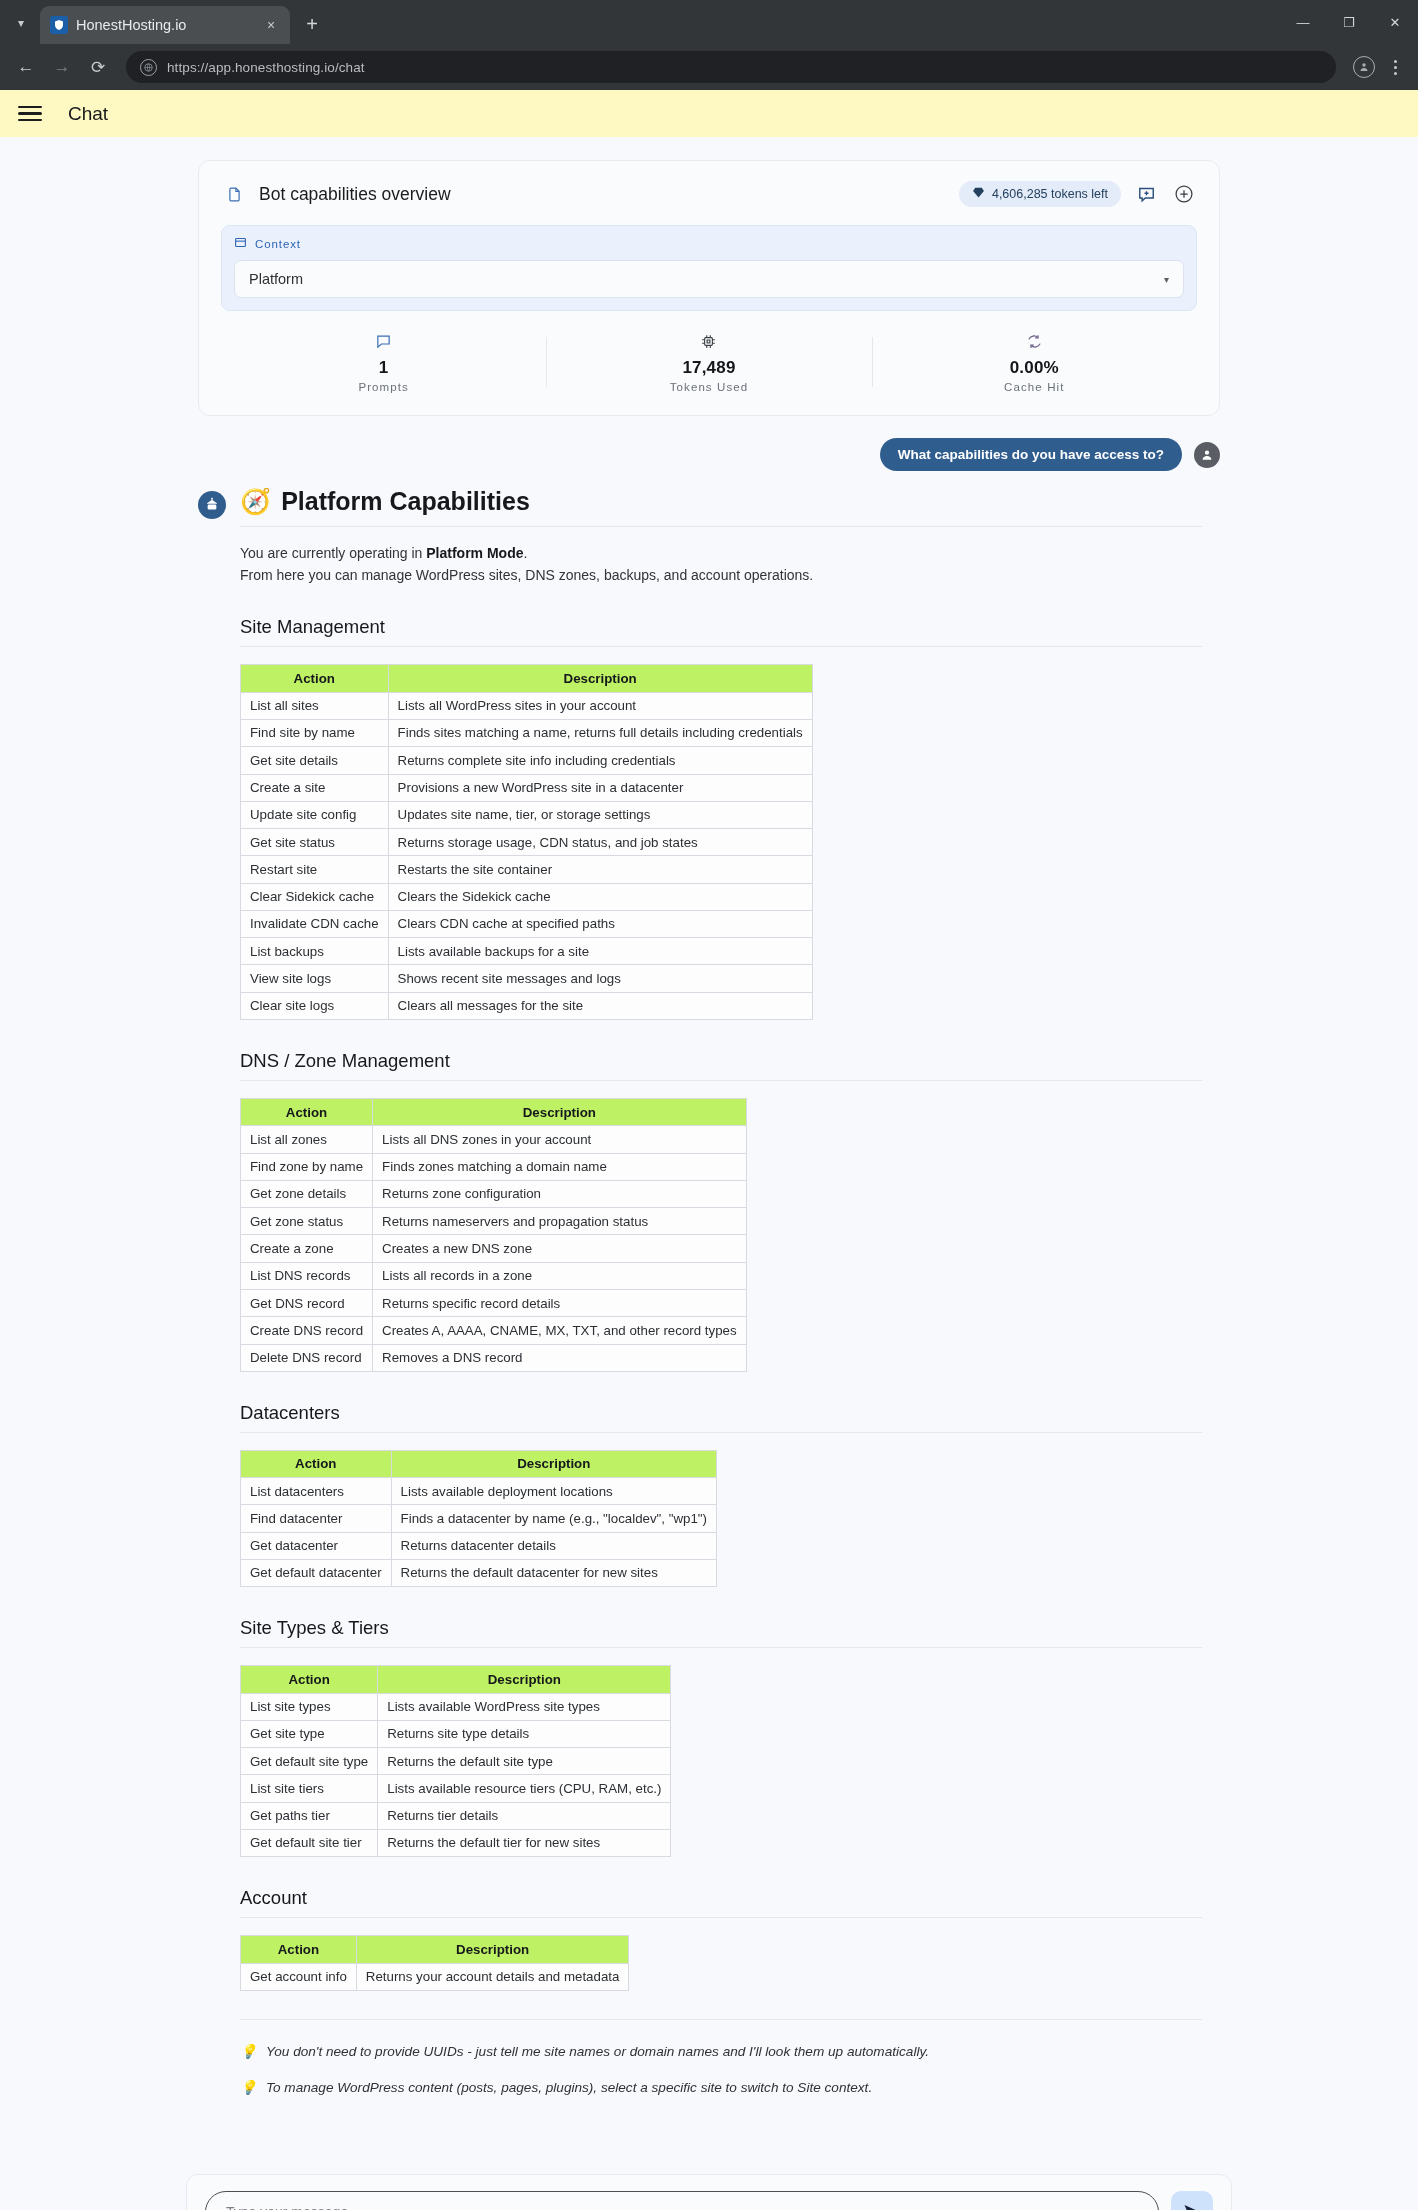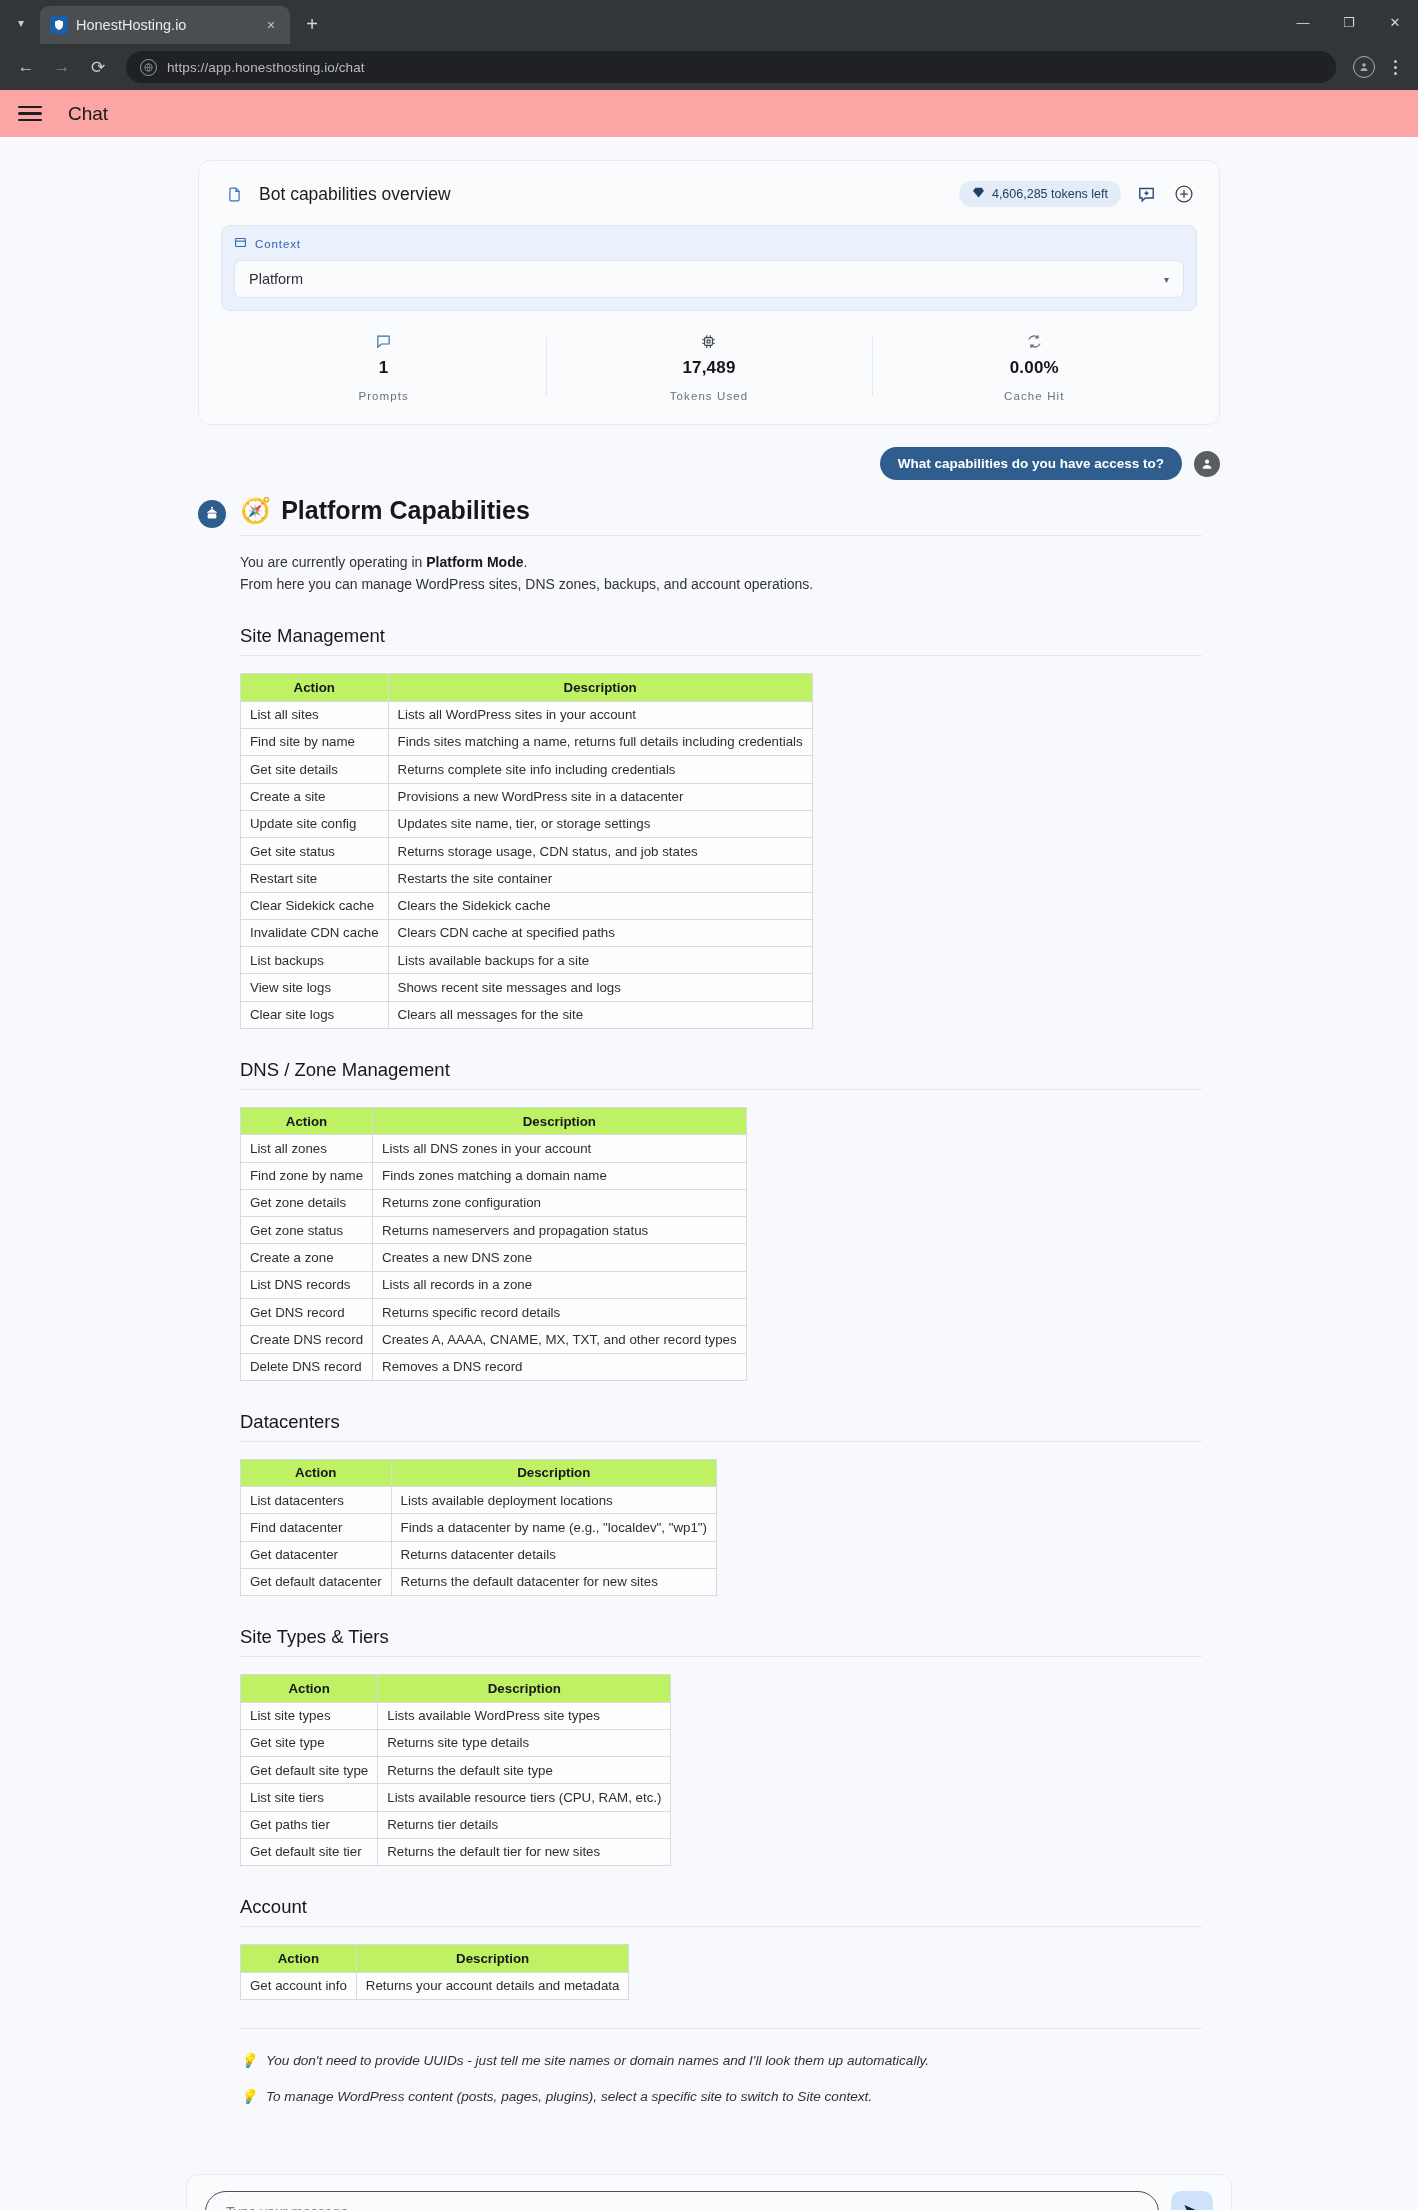--- a/index.html
+++ b/index.html
@@ -46,21 +46,21 @@
   }
   .omnibox-icon { width:17px; height:17px; border-radius:50%; border:1.5px solid #9aa0a6; display:flex; align-items:center; justify-content:center; flex:0 0 auto; }
   .omnibox-url { color:#b9bcbe; font-size:13.5px; letter-spacing:.1px; white-space:nowrap; }
   .tb-right { display:flex; align-items:center; gap:2px; }
   .profile-circle { width:22px; height:22px; border-radius:50%; border:1.6px solid #a9adb0; display:flex; align-items:center; justify-content:center; }
   .kebab { width:26px; height:32px; display:flex; flex-direction:column; align-items:center; justify-content:center; gap:3px; }
   .kebab i { width:3px; height:3px; background:#c8cbcd; border-radius:50%; display:block; }
 
   
   .appbar {
-    height:47px; background:#fca5a5; display:flex; align-items:center;
+    height:47px; background:#fef9c3; display:flex; align-items:center;
     gap:26px; padding:12px 18px;
   }
   .hamburger { width:24px; display:flex; flex-direction:column; gap:4px; }
   .hamburger i { display:block; height:2.5px; background:#1d1d1f; border-radius:2px; }
   .appbar-title { font-size:19px; color:#17181a; }
 
   
   .page { height:2117px; overflow:hidden; background:#f8f9fc; position:relative; }
 
   .stats-card {
@@ -90,21 +90,21 @@
   .context-select span.val { flex:1; }
   .caret { color:#5d6168; font-size:10px; }
 
   .stats-row { display:flex; align-items:stretch; margin-top:20px; padding-bottom:14px; }
   .stat { flex:1; text-align:center; position:relative; }
   .stat + .stat::before {
     content:""; position:absolute; left:0; top:6px; bottom:6px; width:1px; background:#e4e8ee;
   }
   .stat-icon { height:20px; margin-bottom:7px; display:flex; align-items:center; justify-content:center; }
   .stat-val { font-size:17px; color:#14161a; font-weight:bold; letter-spacing:.2px; }
-  .stat-lbl { font-size:11.5px; color:#6b7078; letter-spacing:1.1px; margin-top:12px; }
+  .stat-lbl { font-size:11.5px; color:#6b7078; letter-spacing:1.1px; margin-top:3px; }
 
   
   .chat { width:1022px; margin:0 auto; }
   .user-row { display:flex; justify-content:flex-end; align-items:center; gap:12px; margin-top:22px; }
   .user-bubble {
     background:#2f5d8e; color:#fff; border-radius:18px;
     padding:9px 18px; font-size:13.5px; font-weight:bold;
   }
   .avatar {
     width:26px; height:26px; border-radius:50%; background:#5a5d63;

